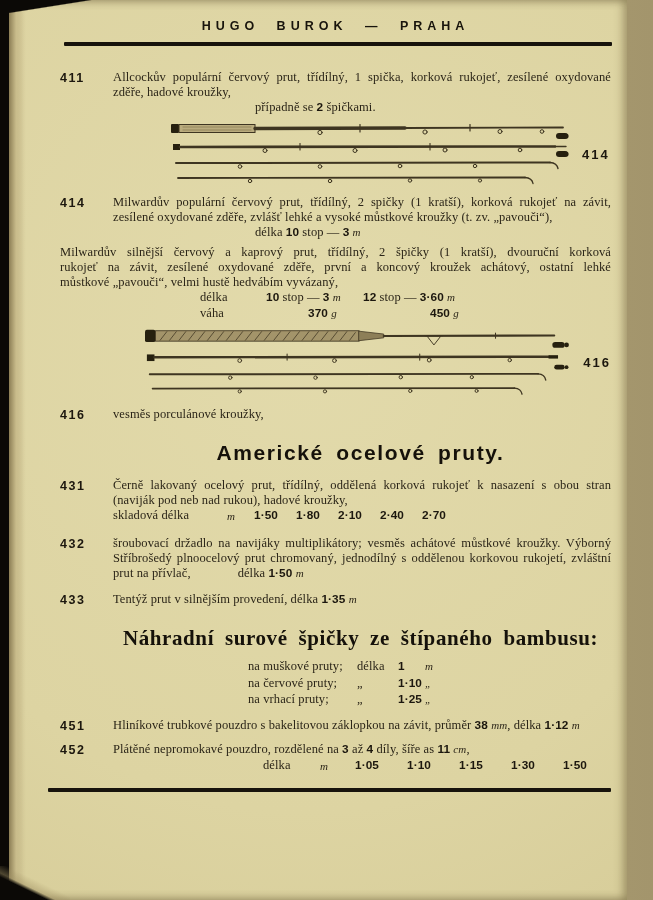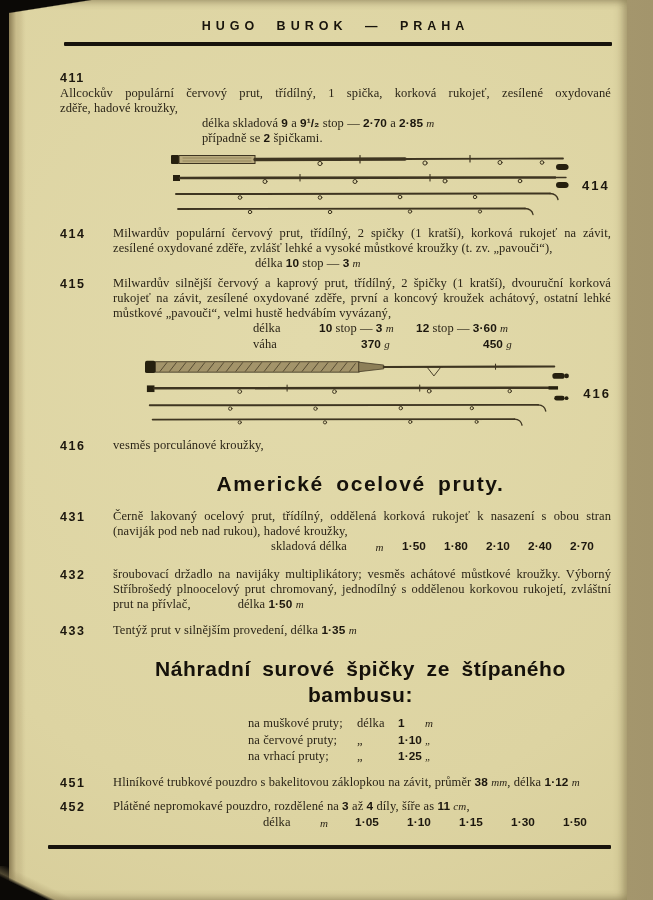--- a/index.html
+++ b/index.html
@@ -36,52 +36,52 @@
   
   .figure{display:flex;align-items:center;}
   .fig414{margin:6px 0 0 110px;}
   .fig416{margin:4px 0 0 85px;}
   .figlabel{font-family:"Liberation Sans",sans-serif;font-weight:700;font-size:13px;
     letter-spacing:2px;color:#1c170e;margin-left:12px;}
   
   .heading{font-family:"Liberation Sans",sans-serif;font-weight:700;font-size:21px;line-height:26px;
     letter-spacing:1.6px;word-spacing:5px;color:#15110a;margin-left:50px;text-align:center;}
   .h-steel{margin-top:17px;}
-  .h-tips{margin-top:17px;letter-spacing:.6px;}
+  .h-tips{margin-top:17px;letter-spacing:.6px;font-family:Liberation Serif, serif;}
   .h-cases{margin-top:16px;}
   
   .t415{margin-left:140px;display:grid;grid-template-columns:66px 97px auto;line-height:15.5px;}
   .t415 .p1{padding-left:42px;}
   .t415 .p2{padding-left:67px;}
   
   .vrow{display:flex;}
   .vrow .vlbl{flex:none;}
   .vrow .vunit{flex:none;font-style:italic;font-size:11px;padding-top:1px;}
   .vrow .vval{flex:none;font-family:"Liberation Sans",sans-serif;font-weight:700;font-size:11.8px;color:#1c170e;}
-  .row431{margin-left:139px;text-align:center;}
+  .row431{}
   .row431 .vlbl{width:114px;}
   .row431 .vunit{width:27px;}
   .row431 .vval{width:42px;}
   .row452{margin-left:150px;margin-top:1px;}
   .row452 .vlbl{width:57px;}
   .row452 .vunit{width:35px;}
   .row452 .vval{width:52px;}
   .ln-flex{display:flex;}
   .spec-inline{margin-left:47px;}
   
   .tips{margin:7px 0 0 188px;line-height:16.5px;}
   .trow{display:flex;}
   .tname{flex:none;width:109px;}
   .tdim{flex:none;width:41px;}
   .tval{flex:none;width:27px;font-family:"Liberation Sans",sans-serif;font-weight:700;font-size:11.8px;color:#1c170e;}
   .tunit{flex:none;font-style:italic;font-size:11px;}
   
   .footrule{margin:14px 0 0 -12px;width:563px;height:4px;background:#17130c;border-radius:1px;}
   
-  .mt411{margin-top:24px;flex-direction:column;}
+  .mt411{margin-top:24px;}
   .mt414{margin-top:8px;}
   .mt415{margin-top:5px;}
   .mt416{margin-top:8px;}
   .mt431{margin-top:12px;}
   .mt432{margin-top:12px;}
   .mt433{margin-top:11px;}
   .mt451{margin-top:10px;}
   .mt452{margin-top:8px;}
   svg{display:block;}
 </style>
@@ -93,21 +93,20 @@
     <div class="content">
 
       <div class="brand">HUGO BUROK — PRAHA</div>
       <div class="rule"></div>
 
       <div class="item mt411">
         <div class="num">411</div>
         <div class="body">
           <div class="ln">Allcockův populární červový prut, třídílný, 1 spička, korková rukojeť, zesílené oxydované</div>
           <div class="ln last">zděře, hadové kroužky,</div>
-          <div class="spec"><span>délka skladová </span><span class="b">9</span><span> a </span><span class="b">9¹/₂</span><span> stop — </span><span class="b">2·70</span><span> a </span><span class="b">2·85</span><span> </span><span class="u">m</span></div>
           <div class="spec"><span>případně se </span><span class="b">2</span><span> špičkami.</span></div>
         </div>
       </div>
 
       <div class="figure fig414">
         <svg width="400" height="66" viewBox="0 0 400 66">
           <g stroke="#3e3521" fill="none" stroke-linecap="round">
             <rect x="1" y="3" width="8" height="9" rx="1" fill="#26200f" stroke="none"></rect>
             <rect x="9" y="3.5" width="76" height="8" fill="#baac7e" stroke-width="1"></rect>
             <path d="M13 6 h68 M13 9 h68" stroke="#84764f" stroke-width=".7"></path>
@@ -157,21 +156,20 @@
       <div class="item mt414">
         <div class="num">414</div>
         <div class="body">
           <div class="ln">Milwardův populární červový prut, třídílný, 2 spičky (1 kratší), korková rukojeť na závit,</div>
           <div class="ln last">zesílené oxydované zděře, zvlášť lehké a vysoké můstkové kroužky (t. zv. „pavouči“),</div>
           <div class="spec"><span>délka </span><span class="b">10</span><span> stop — </span><span class="b">3</span><span> </span><span class="u">m</span></div>
         </div>
       </div>
 
       <div class="item mt415">
-        <div class="num">415</div>
         <div class="body">
           <div class="ln">Milwardův silnější červový a kaprový prut, třídílný, 2 špičky (1 kratší), dvouruční korková</div>
           <div class="ln">rukojeť na závit, zesílené oxydované zděře, první a koncový kroužek achátový, ostatní lehké</div>
           <div class="ln last">můstkové „pavouči“, velmi hustě hedvábím vyvázaný,</div>
           <div class="t415">
             <div>délka</div>
             <div><span class="b">10</span><span> stop — </span><span class="b">3</span><span> </span><span class="u">m</span></div>
             <div><span class="b">12</span><span> stop — </span><span class="b">3·60</span><span> </span><span class="u">m</span></div>
             <div>váha</div>
             <div class="p1"><span class="b">370</span><span> </span><span class="u">g</span></div>

